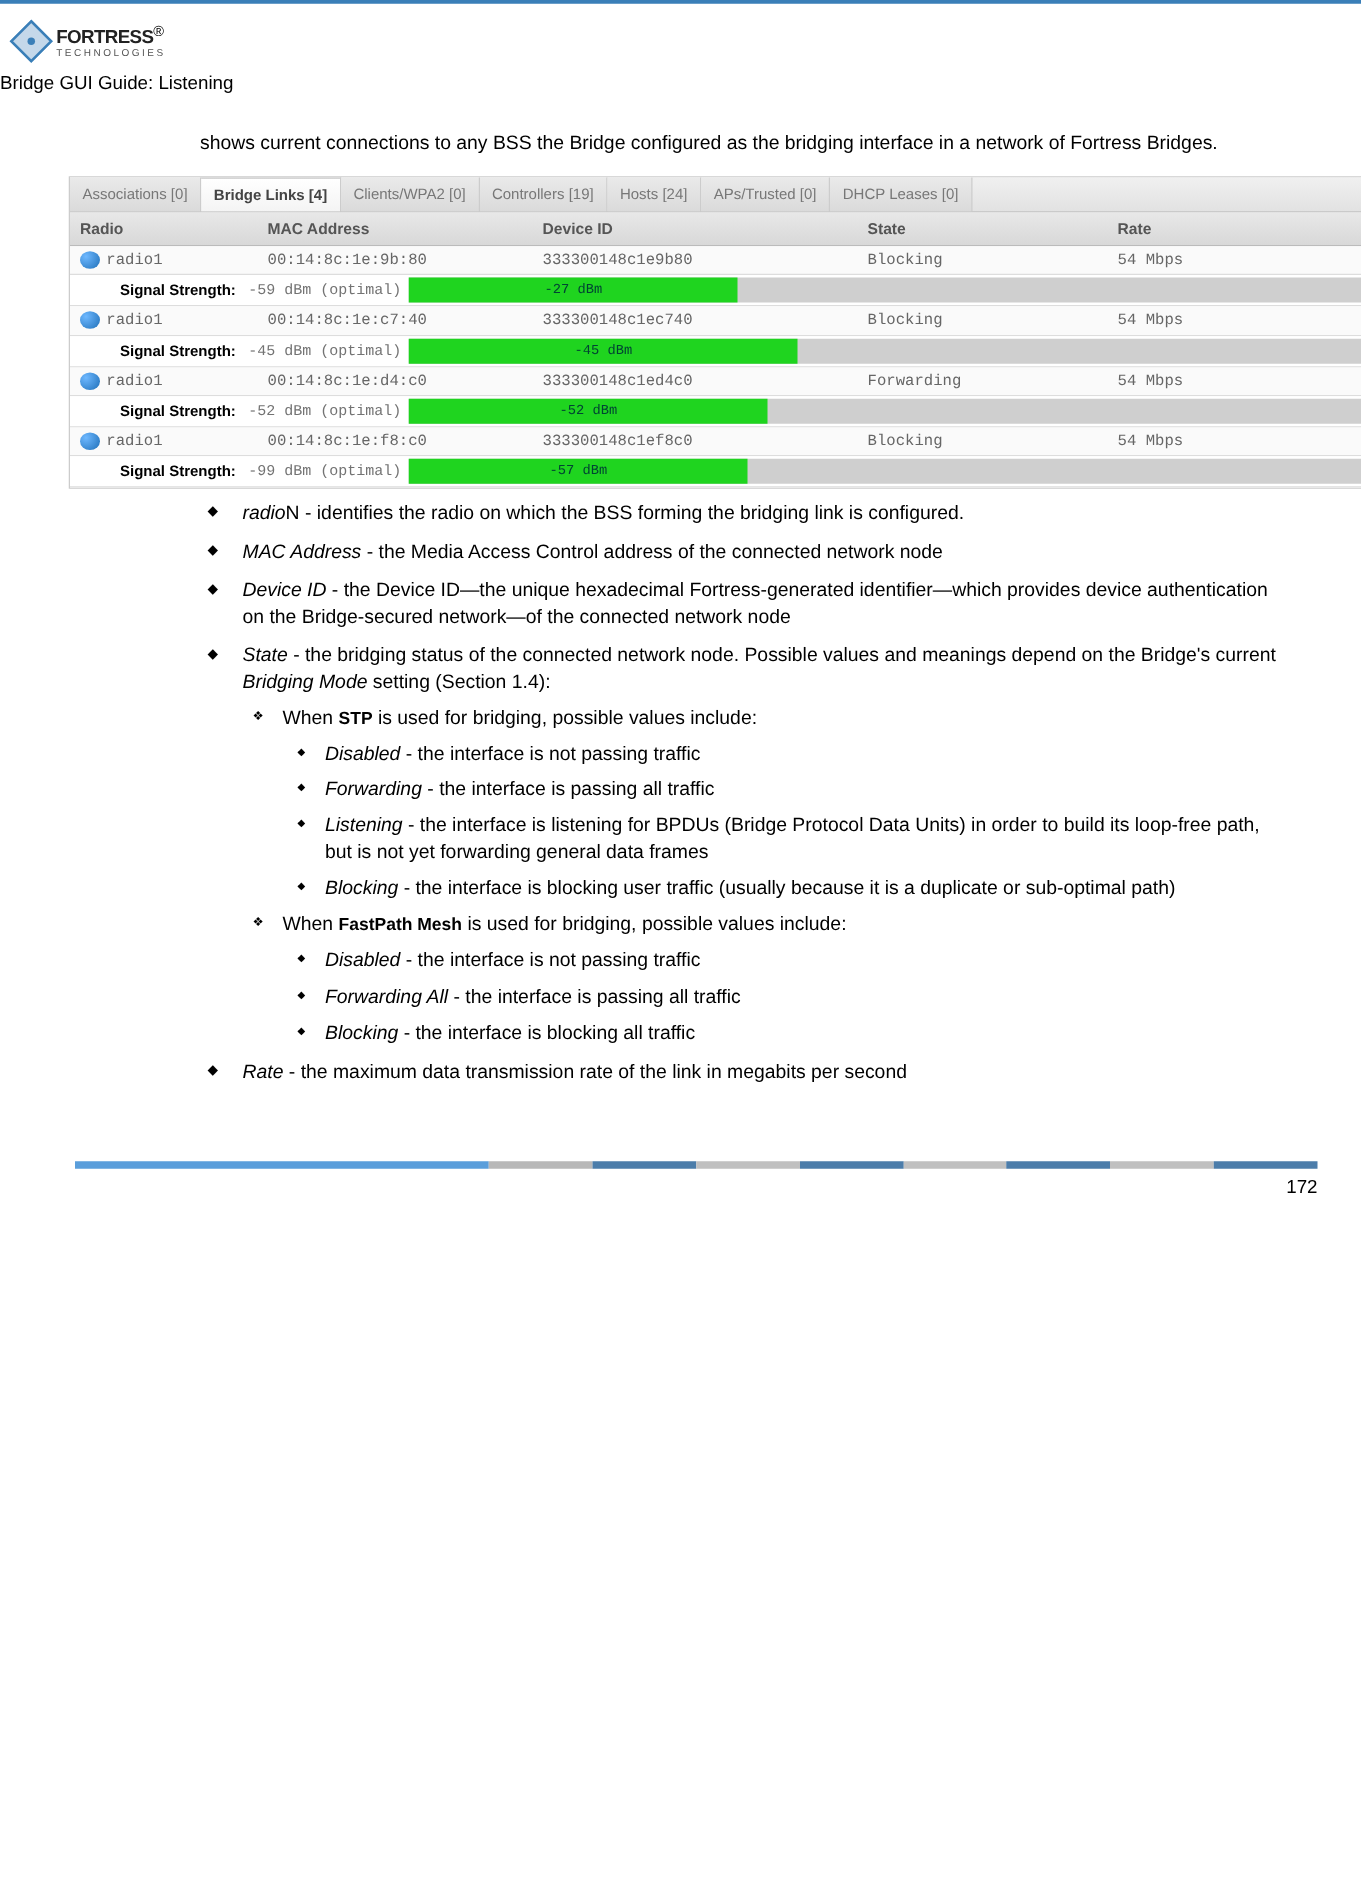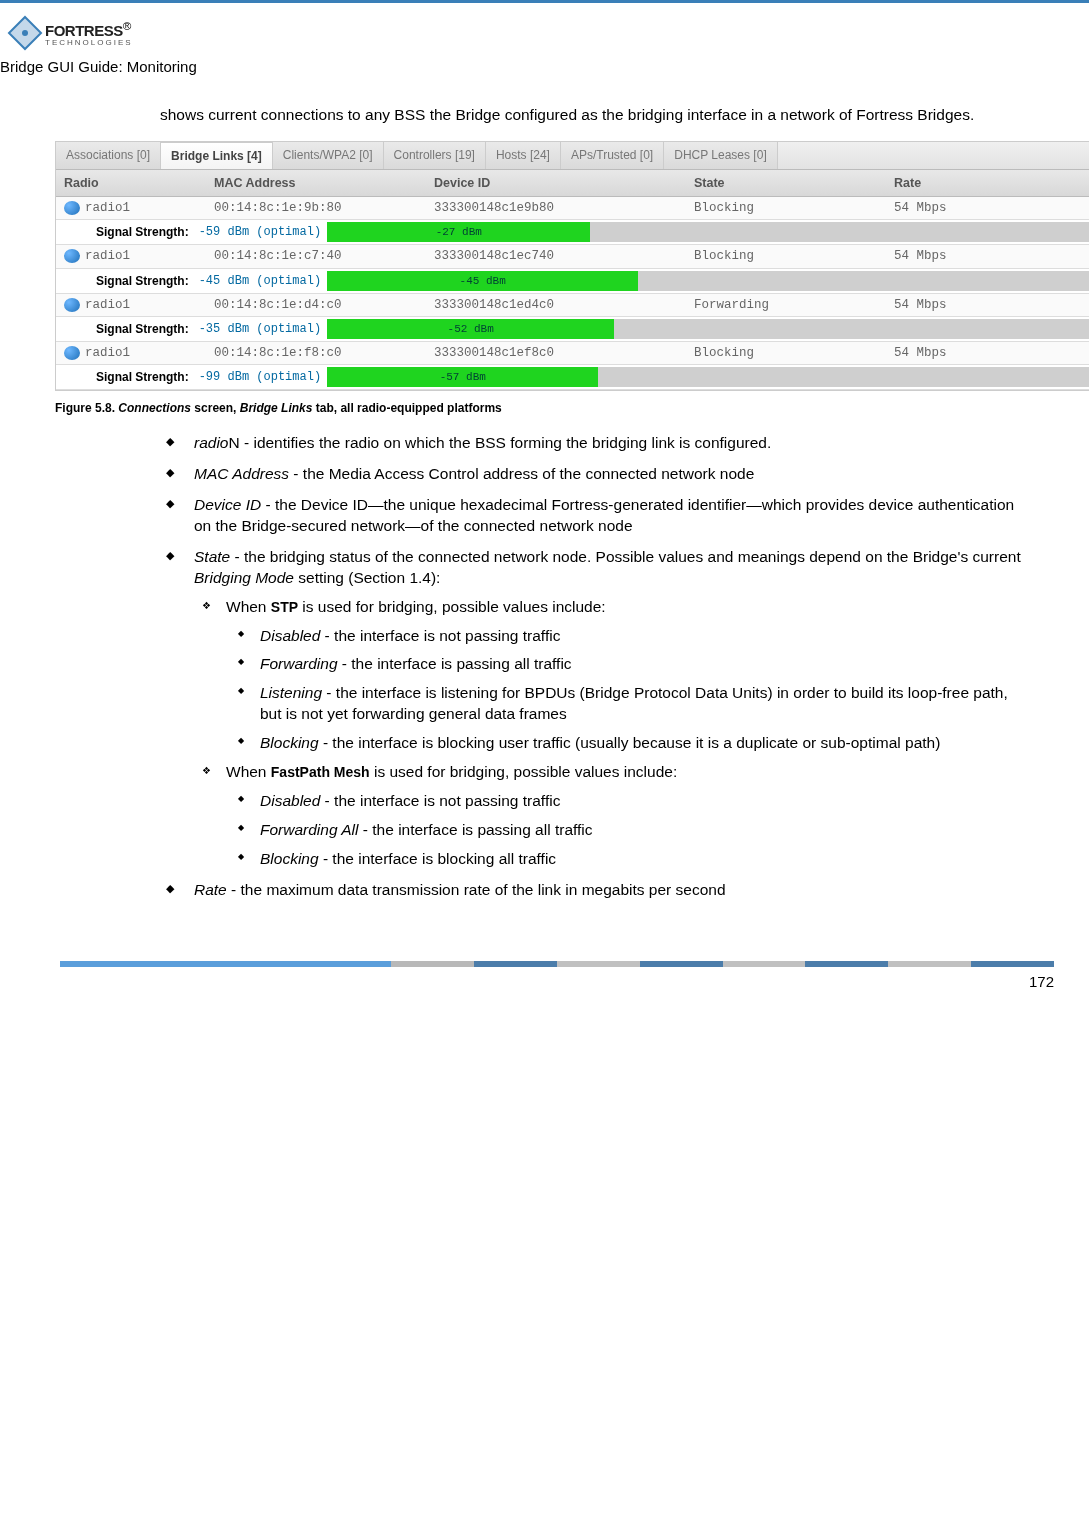--- a/index.html
+++ b/index.html
@@ -27,21 +27,21 @@
   .col-radio { width: 150px; }
   .col-mac { width: 220px; }
   .col-device { width: 260px; }
   .col-state { width: 200px; }
   .col-rate { flex: 1; }
   .row { display: flex; font-family: 'Courier New', monospace; font-size: 12.5px; color: #666; background: #fafafa; border-bottom: 1px solid #ddd; }
   .row > div { padding: 4px 8px; }
   .row-icon { width: 16px; height: 14px; display: inline-block; background: radial-gradient(circle at 30% 30%, #6eb8ff, #1e6fb8); border-radius: 50%; margin-right: 5px; vertical-align: middle; }
   .sigrow { display: flex; align-items: center; font-size: 12px; background: #fff; border-bottom: 1px solid #ddd; }
   .siglabel { font-family: Arial; font-weight: bold; padding: 3px 4px 3px 40px; white-space: nowrap; }
-  .sigval { font-family: 'Courier New', monospace; color: #0369a1; padding: 3px 6px; white-space: nowrap; }
+  .sigval { font-family: 'Courier New', monospace; color: #737373; padding: 3px 6px; white-space: nowrap; }
   .sigbar-wrap { flex: 1; display: flex; background: #cfcfcf; height: 20px; margin: 2px 8px 2px 0; position: relative; }
   .sigbar { background: #1fd41f; height: 100%; display: flex; align-items: center; justify-content: center; font-family: 'Courier New', monospace; font-size: 11px; color: #043; }
   
   .figcap { font-size: 12px; font-weight: bold; margin: 8px 0 18px -105px; }
   .figcap em { font-style: italic; font-weight: bold; }
   
   
   ul.b1 { list-style: none; padding-left: 28px; }
   ul.b1 > li { position: relative; font-size: 15.5px; line-height: 1.35; margin-bottom: 10px; padding-left: 6px;}
   ul.b1 > li::before { content: "◆"; position: absolute; left: -22px; top: 1px; font-size: 11px; }
@@ -78,21 +78,21 @@
       <polygon points="20,4 36,20 20,36 4,20" fill="none" stroke="#3a7fb8" stroke-width="2"></polygon>
       <circle cx="20" cy="20" r="3" fill="#3a7fb8"></circle>
     </svg>
     <div>
       <div>
         <span class="logo-text">FORTRESS</span><sup>®</sup>
       </div>
       <div class="logo-sub">TECHNOLOGIES</div>
     </div>
   </div>
-  <div class="header-title">Bridge GUI Guide: Monitoring</div>
+  <div class="header-title">Bridge GUI Guide: Listening</div>
 </div>
 
 <div class="content">
   <p class="intro">shows current connections to any BSS the Bridge configured as the bridging interface in a network of Fortress Bridges.</p>
 
   <div class="sshot">
     <div class="tabs">
       <div class="tab">Associations [0]</div>
       <div class="tab active">Bridge Links [4]</div>
       <div class="tab">Clients/WPA2 [0]</div>
@@ -141,21 +141,21 @@
 
     <div class="row">
       <div class="col-radio"><span class="row-icon"></span><span>radio1</span></div>
       <div class="col-mac">00:14:8c:1e:d4:c0</div>
       <div class="col-device">333300148c1ed4c0</div>
       <div class="col-state">Forwarding</div>
       <div class="col-rate">54 Mbps</div>
     </div>
     <div class="sigrow">
       <span class="siglabel">Signal Strength:</span>
-      <span class="sigval">-35 dBm (optimal)</span>
+      <span class="sigval">-52 dBm (optimal)</span>
       <div class="sigbar-wrap">
           <div class="sigbar" style="width: 36%;">-52 dBm</div>
         </div>
     </div>
 
     <div class="row">
       <div class="col-radio"><span class="row-icon"></span><span>radio1</span></div>
       <div class="col-mac">00:14:8c:1e:f8:c0</div>
       <div class="col-device">333300148c1ef8c0</div>
       <div class="col-state">Blocking</div>
@@ -163,23 +163,20 @@
     </div>
     <div class="sigrow">
       <span class="siglabel">Signal Strength:</span>
       <span class="sigval">-99 dBm (optimal)</span>
       <div class="sigbar-wrap">
           <div class="sigbar" style="width: 34%;">-57 dBm</div>
         </div>
     </div>
   </div>
 
-  <p class="figcap">
-    <span>Figure 5.8.  </span><em>Connections</em><span> screen, </span><em>Bridge Links</em><span> tab, all radio-equipped platforms</span>
-  </p>
 
   <ul class="b1">
     <li><span class="it">radio</span><span>N - identifies the radio on which the BSS forming the bridging link is configured.</span></li>
     <li><span class="it">MAC Address</span><span> - the Media Access Control address of the connected network node</span></li>
     <li><span class="it">Device ID</span><span> - the Device ID—the unique hexadecimal Fortress-generated identifier—which provides device authentication on the Bridge-secured network—of the connected network node</span></li>
     <li>
       <span class="it">State</span><span> - the bridging status of the connected network node. Possible values and meanings depend on the Bridge's current </span><span class="it">Bridging Mode</span><span> setting (Section 1.4):</span>
       <ul class="b2">
         <li>
           <span>When </span><span class="sb">STP</span><span> is used for bridging, possible values include:</span>

